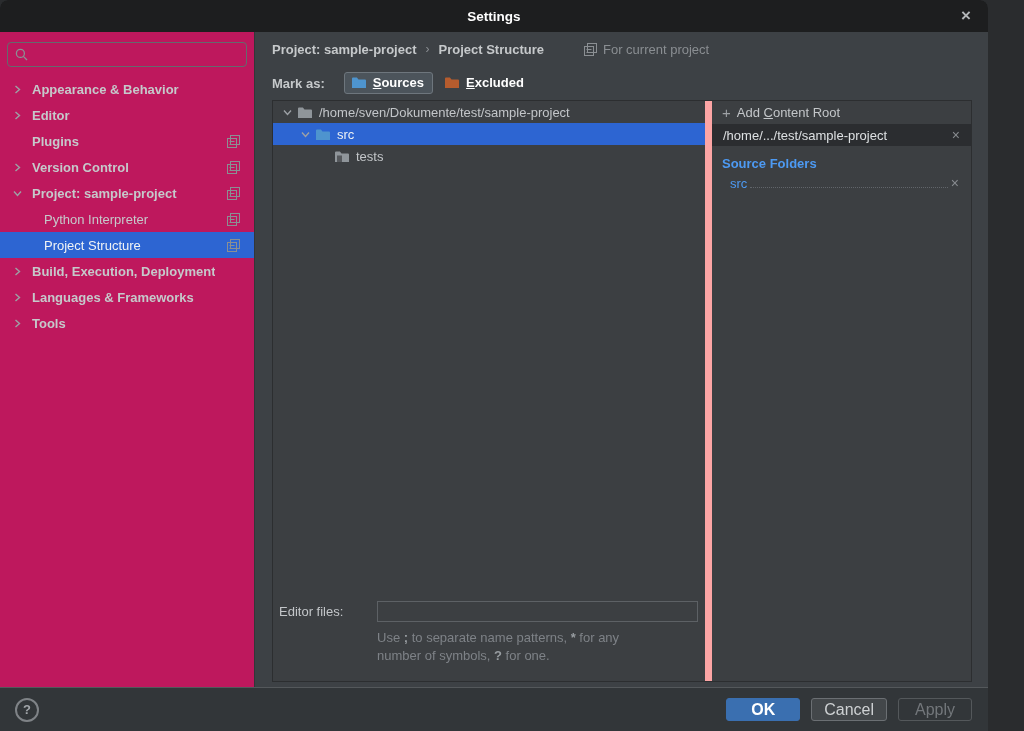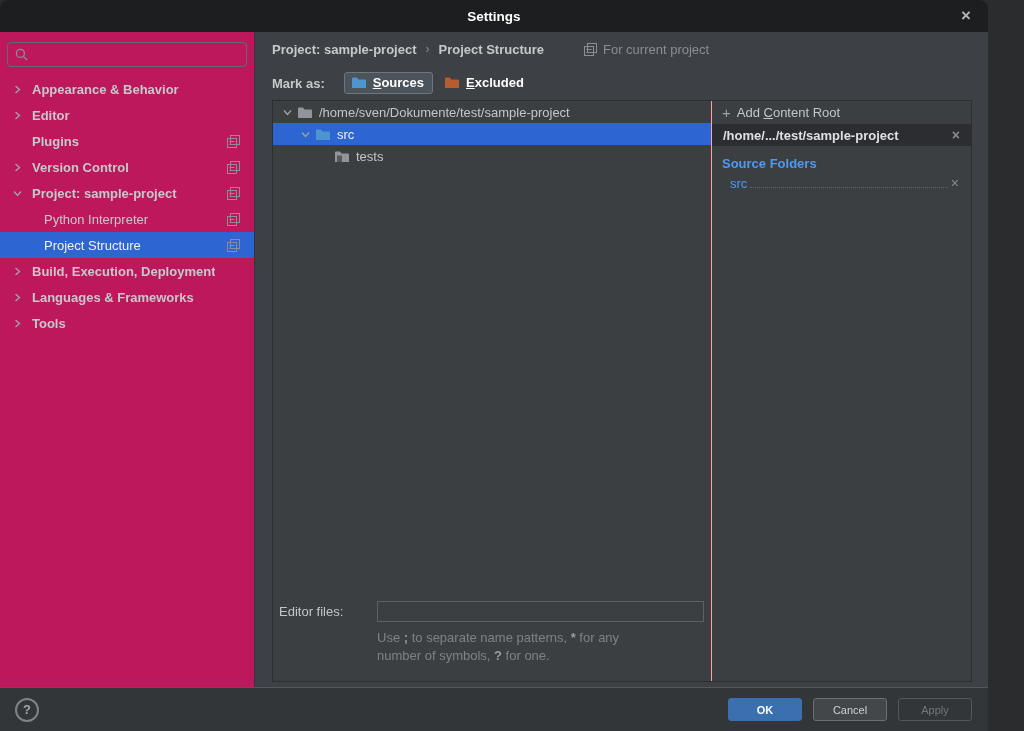--- a/index.html
+++ b/index.html
@@ -56,21 +56,21 @@
   .markas-label { color:#c6c9cb; margin-right:19px; }
   .chip { display:flex; align-items:center; gap:6px; padding:2px 8px 3px 6px;
     border-radius:3px; color:#ffffff; }
   .chip.sources { background:#4c545b; border:1px solid #6e767d; }
   .chip.excluded { border:1px solid transparent; margin-left:4px; }
   .mn { text-decoration:underline; }
 
   
   .panel { flex:1 1 auto; margin:0 16px 5px 17px; border:1px solid #2c2e30;
     background:#3c3f42; display:flex; min-height:0; }
-  .tree-pane { width:439px; flex:0 0 439px; border-right:1px solid #fca5a5;
+  .tree-pane { width:439px; flex:0 0 439px; border-right:7px solid #fca5a5;
     display:flex; flex-direction:column; }
   .tree-row { height:22px; flex:0 0 22px; display:flex; align-items:center;
     color:#c3c6c9; --row-bg:#3c3f42; white-space:nowrap; cursor:default; }
   .tree-row .chev { width:19px; flex:0 0 19px; display:flex; align-items:center; justify-content:center; }
   .tree-row .ficon { margin-right:6px; display:flex; }
   .tree-row.lvl0 { padding-left:5px; }
   .tree-row.lvl1 { padding-left:23px; }
   .tree-row.lvl2 { padding-left:61px; }
   .tree-row.selected { background:#2d65d2; color:#edf1f4; --row-bg:#2d65d2; }
 
@@ -82,36 +82,36 @@
     font-family:"Liberation Sans",sans-serif; font-size:13px; outline:none; }
   .hint { margin-left:104px; margin-top:7px; color:#7e8287; line-height:18px; }
   .hint b { color:#989da1; }
 
   
   .right-pane { flex:1 1 auto; display:flex; flex-direction:column; min-width:0; }
   .acr-row { height:23px; flex:0 0 23px; display:flex; align-items:center;
     padding-left:10px; color:#c3c6c9; cursor:default; }
   .acr-row .plus { color:#9da1a5; font-size:15px; margin-right:6px; font-weight:normal; }
   .root-row { height:22px; flex:0 0 22px; background:#2b2d30; display:flex;
-    align-items:center; padding:0 11px; color:#dde0e2; font-weight:bold; white-space:nowrap; }
+    align-items:center; padding:0 11px; color:#dde0e2; font-weight:normal; white-space:nowrap; }
   .xicon { margin-left:auto; color:#888c90; font-size:14px; line-height:1; cursor:default; }
   .sf-title { margin-top:7px; height:20px; display:flex; align-items:center;
     padding-left:10px; color:#4d9af3; font-weight:bold; }
   .sf-row { height:20px; display:flex; align-items:center; padding:0 12px 0 18px; color:#4d9af3; }
   .leader { flex:1; border-bottom:1px dotted #61656a; margin:0 3px; transform:translateY(4px); }
 
   
   .footer { height:44px; flex:0 0 44px; background:#323639; border-top:1px solid #54585b;
     display:flex; align-items:center; }
   .help-btn { margin-left:15px; width:24px; height:24px; border-radius:50%;
     border:2px solid #7f8387; color:#a2a6aa; display:flex; align-items:center;
     justify-content:center; font-weight:bold; font-size:13px; cursor:default; }
   .btns { margin-left:auto; margin-right:16px; display:flex; gap:11px; }
   .btn { height:23px; min-width:74px; border-radius:3px; display:flex; align-items:center;
-    justify-content:center; font-family:"Liberation Sans",sans-serif; font-size:11px;
+    justify-content:center; font-family:"Liberation Sans",sans-serif; font-size:16px;
     padding:0 12px; cursor:default;text-align:center; }
   .btn-ok { background:#3a6fb0; border:1px solid #41496a; border:1px solid #3a6fb0;
     color:#ffffff; font-weight:bold; }
   .btn-cancel { background:#43474a; border:1px solid #6b6f73; color:#ced1d3; }
   .btn-apply { background:transparent; border:1px solid #54585b; color:#73777b; }
 </style>
 </head>
 <body>
 
 <svg width="0" height="0" style="position:absolute">

